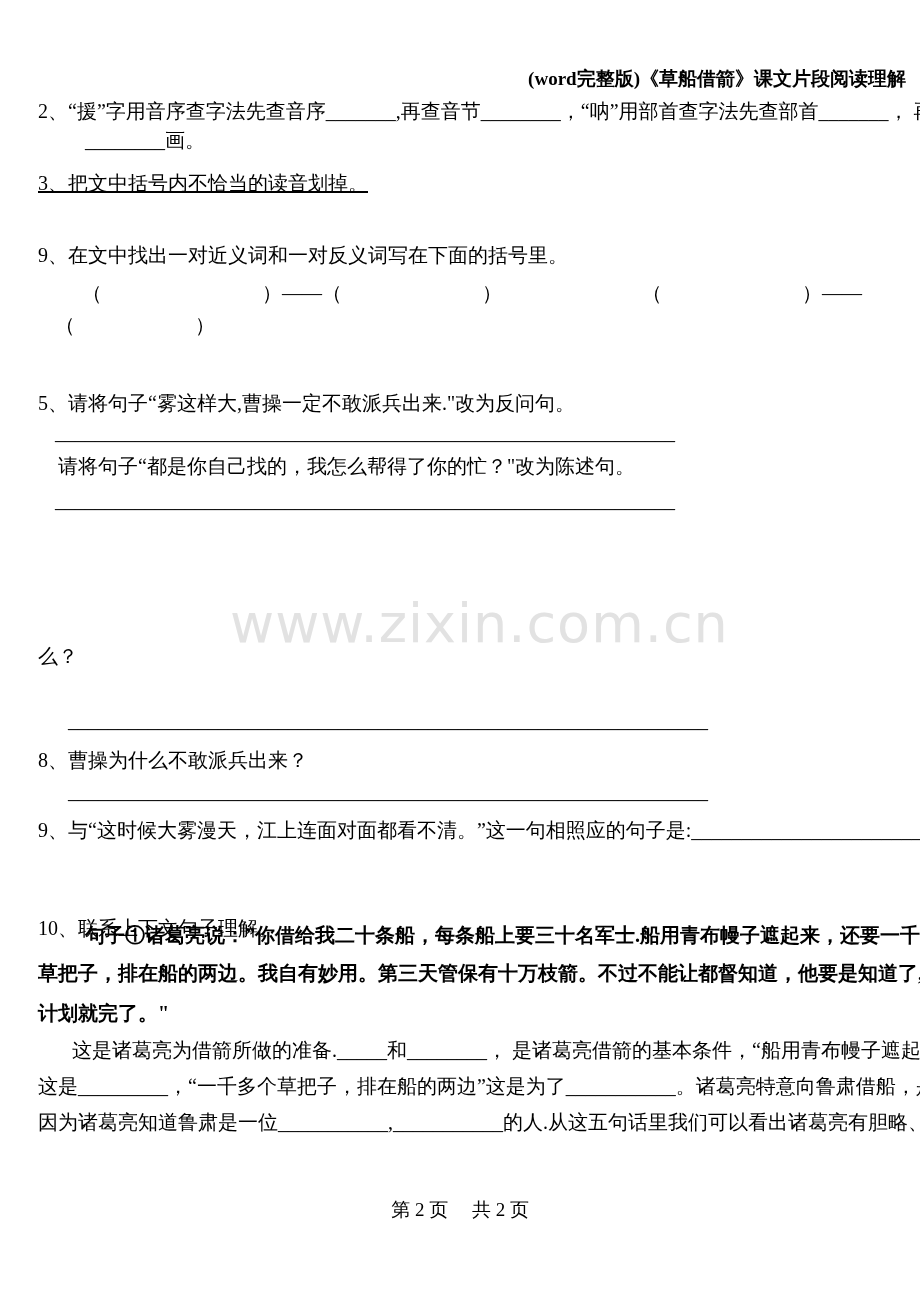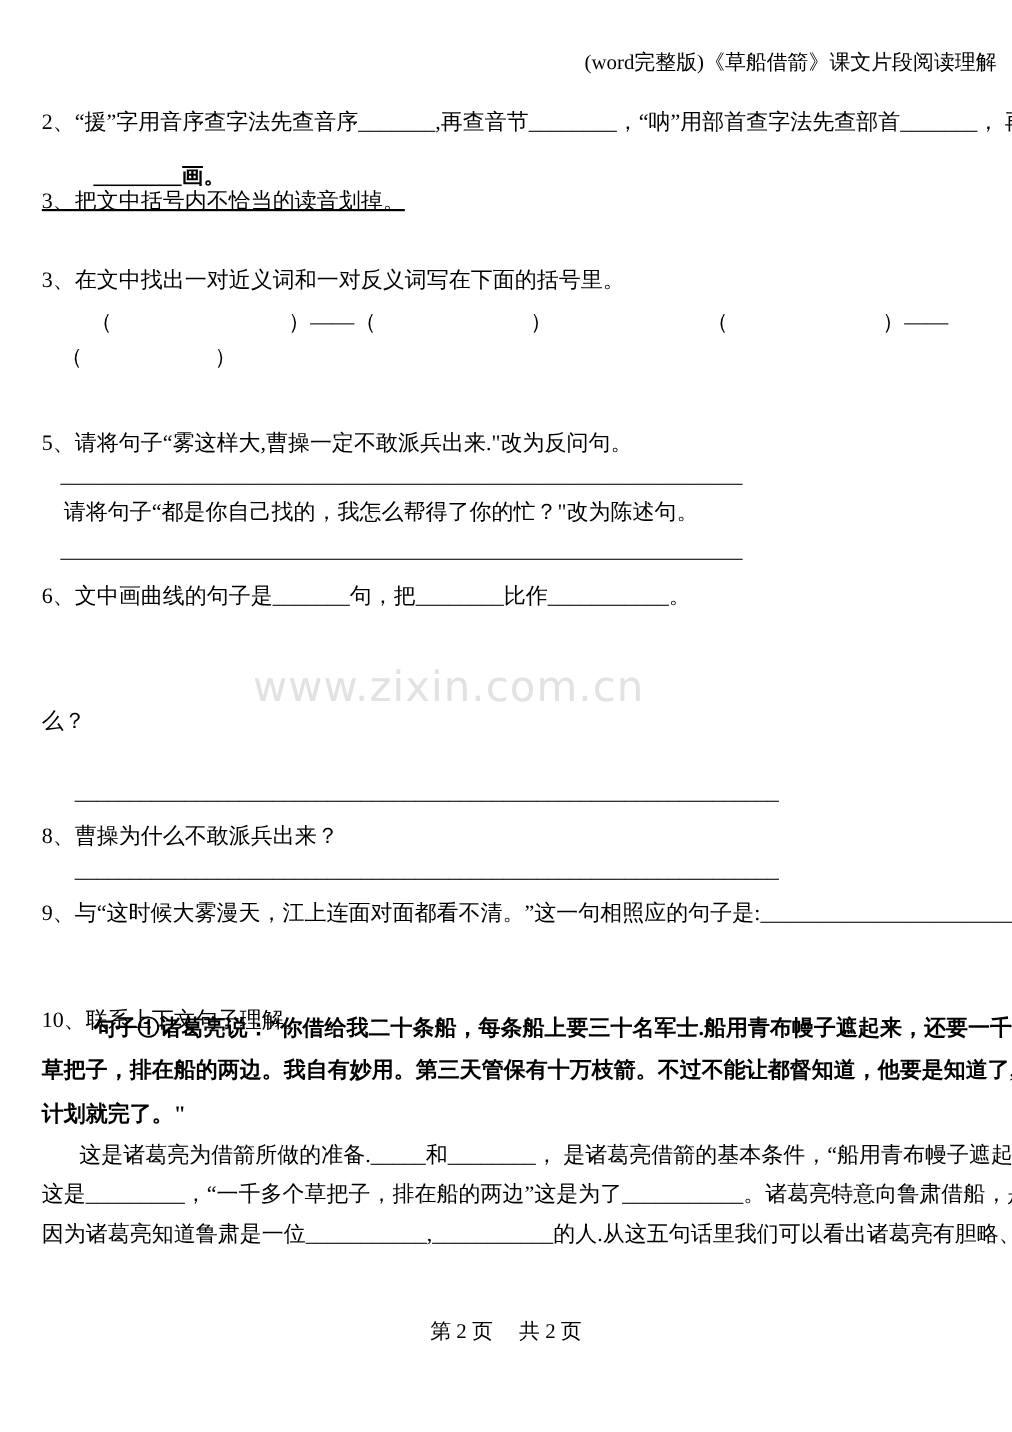--- a/index.html
+++ b/index.html
@@ -2,54 +2,53 @@
 <html><head>
 <meta charset="utf-8">
 <style>
   html,body{margin:0;padding:0;background:#ffffff;}
   .page{
     position:relative;width:920px;height:1302px;background:#fff;
     font-family:"Liberation Serif","DejaVu Serif",serif;color:#000;
     overflow:hidden;
   }
   .line{position:absolute;font-size:20px;line-height:28px;white-space:nowrap;z-index:2;}
-  .header{position:absolute;top:46px;right:14px;font-size:19px;line-height:24px;z-index:2;}
+  .header{position:absolute;top:67px;right:14px;font-size:19px;line-height:24px;z-index:2;font-weight:bold;}
   .watermark{
-    position:absolute;left:230px;top:594px;font-size:38px;line-height:60px;
+    position:absolute;left:230px;top:594px;font-size:54px;line-height:60px;
     color:#e2e2e2;font-family:"DejaVu Sans","Liberation Sans",sans-serif;
     letter-spacing:1px;z-index:1;white-space:nowrap;
   }
   .justified{width:843px;white-space:normal;text-align:justify;text-align-last:justify;}
   .bold{font-weight:bold;}
   .footer{position:absolute;top:1197px;left:0;width:920px;text-align:center;font-size:19px;z-index:2;}
 </style>
 </head>
 <body>
 
 <div class="page">
 
   <div class="watermark">www.zixin.com.cn</div>
 
   <div class="header">(word完整版)《草船借箭》课文片段阅读理解</div>
 
   <div class="line" style="left:38px;top:97px;">2、“援”字用音序查字法先查音序_______,再查音节________，“呐”用部首查字法先查部首_______， 再查</div>
-  <div class="line" style="left:85px;top:146px;font-weight:bold;">________画。</div>
+  <div class="line" style="left:85px;top:126px;">________画。</div>
 
   <div class="line" style="left:38px;top:169px;text-decoration:underline;">3、把文中括号内不恰当的读音划掉。</div>
 
-  <div class="line" style="left:38px;top:241px;">3、在文中找出一对近义词和一对反义词写在下面的括号里。</div>
+  <div class="line" style="left:38px;top:241px;">9、在文中找出一对近义词和一对反义词写在下面的括号里。</div>
   <div class="line" style="left:82px;top:279px;">（　　　　　　　　）——（　　　　　　　）　　　　　　　（　　　　　　　）——</div>
   <div class="line" style="left:55px;top:311px;">（　　　　　　）</div>
 
   <div class="line" style="left:38px;top:389px;">5、请将句子“雾这样大,曹操一定不敢派兵出来."改为反问句。</div>
   <div class="line" style="left:55px;top:418px;">______________________________________________________________</div>
   <div class="line" style="left:58px;top:452px;">请将句子“都是你自己找的，我怎么帮得了你的忙？"改为陈述句。</div>
   <div class="line" style="left:55px;top:486px;">______________________________________________________________</div>
 
-  <div class="line" style="left:38px;top:528px;">6、文中画曲线的句子是_______句，把________比作___________。</div>
 
   <div class="line" style="left:38px;top:642px;">么？</div>
 
   <div class="line" style="left:68px;top:706px;">________________________________________________________________</div>
 
   <div class="line" style="left:38px;top:746px;">8、曹操为什么不敢派兵出来？</div>
   <div class="line" style="left:68px;top:777px;">________________________________________________________________</div>
 
   <div class="line" style="left:38px;top:816px;">9、与“这时候大雾漫天，江上连面对面都看不清。”这一句相照应的句子是:______________________________</div>
 

